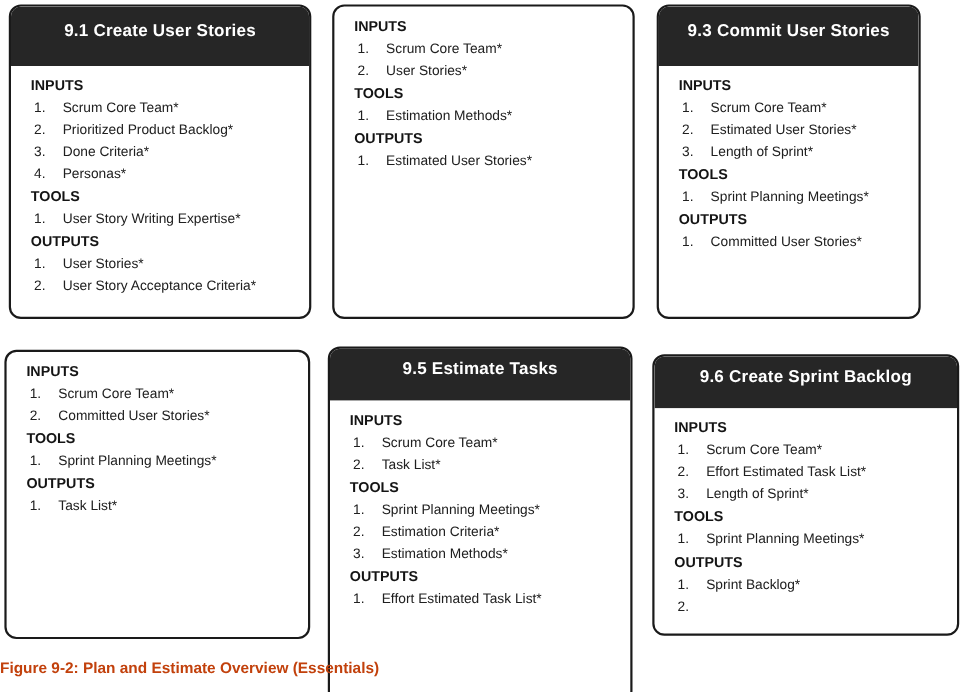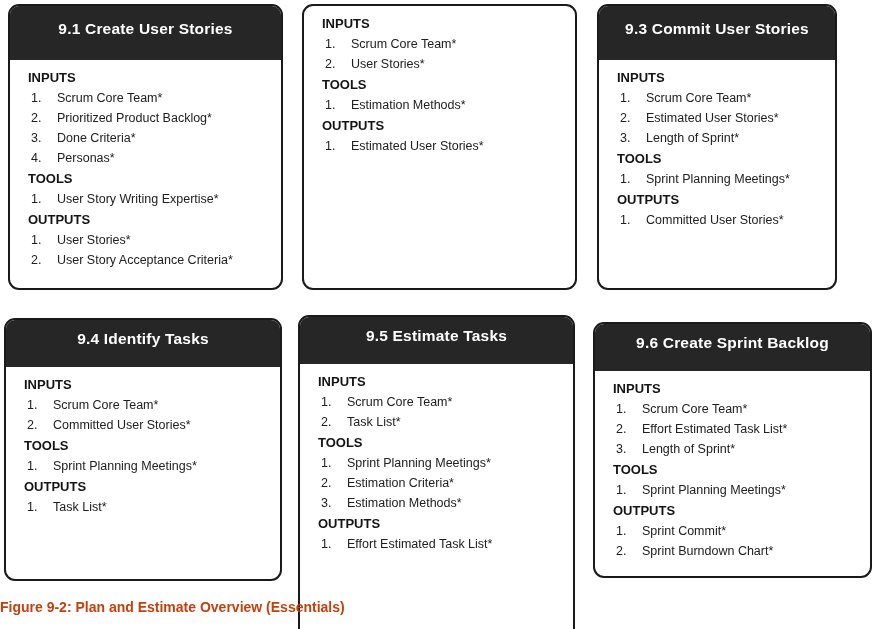--- a/index.html
+++ b/index.html
@@ -173,23 +173,20 @@
         </div>
       <div class="sec-label">OUTPUTS</div>
       <div class="item">
           <span class="num">1.</span>
           <span class="txt">Committed User Stories*</span>
         </div>
     </div>
   </div>
 
   <div class="card row2" style="left:4px; top:318px; width:278px; height:263px;">
-    <div class="card-header">
-      <span>9.4 Identify Tasks</span>
-    </div>
     <div class="card-body">
       <div class="sec-label">INPUTS</div>
       <div class="item">
           <span class="num">1.</span>
           <span class="txt">Scrum Core Team*</span>
         </div>
       <div class="item">
           <span class="num">2.</span>
           <span class="txt">Committed User Stories*</span>
         </div>
@@ -260,24 +257,23 @@
           <span class="txt">Length of Sprint*</span>
         </div>
       <div class="sec-label">TOOLS</div>
       <div class="item">
           <span class="num">1.</span>
           <span class="txt">Sprint Planning Meetings*</span>
         </div>
       <div class="sec-label">OUTPUTS</div>
       <div class="item">
           <span class="num">1.</span>
-          <span class="txt">Sprint Commit*</span>
-        </div>
-      <div class="item">
-          <span class="num">2.</span>
-          <span class="txt">Sprint Burndown Chart*</span>
+          <span class="txt">Sprint Backlog*</span>
+        </div>
+      <div class="item">
+          <span class="num">2.</span>
         </div>
     </div>
   </div>
 
   <div class="caption">Figure 9-2: Plan and Estimate Overview (Essentials)</div>
 
 </div>
 
 </body></html>

